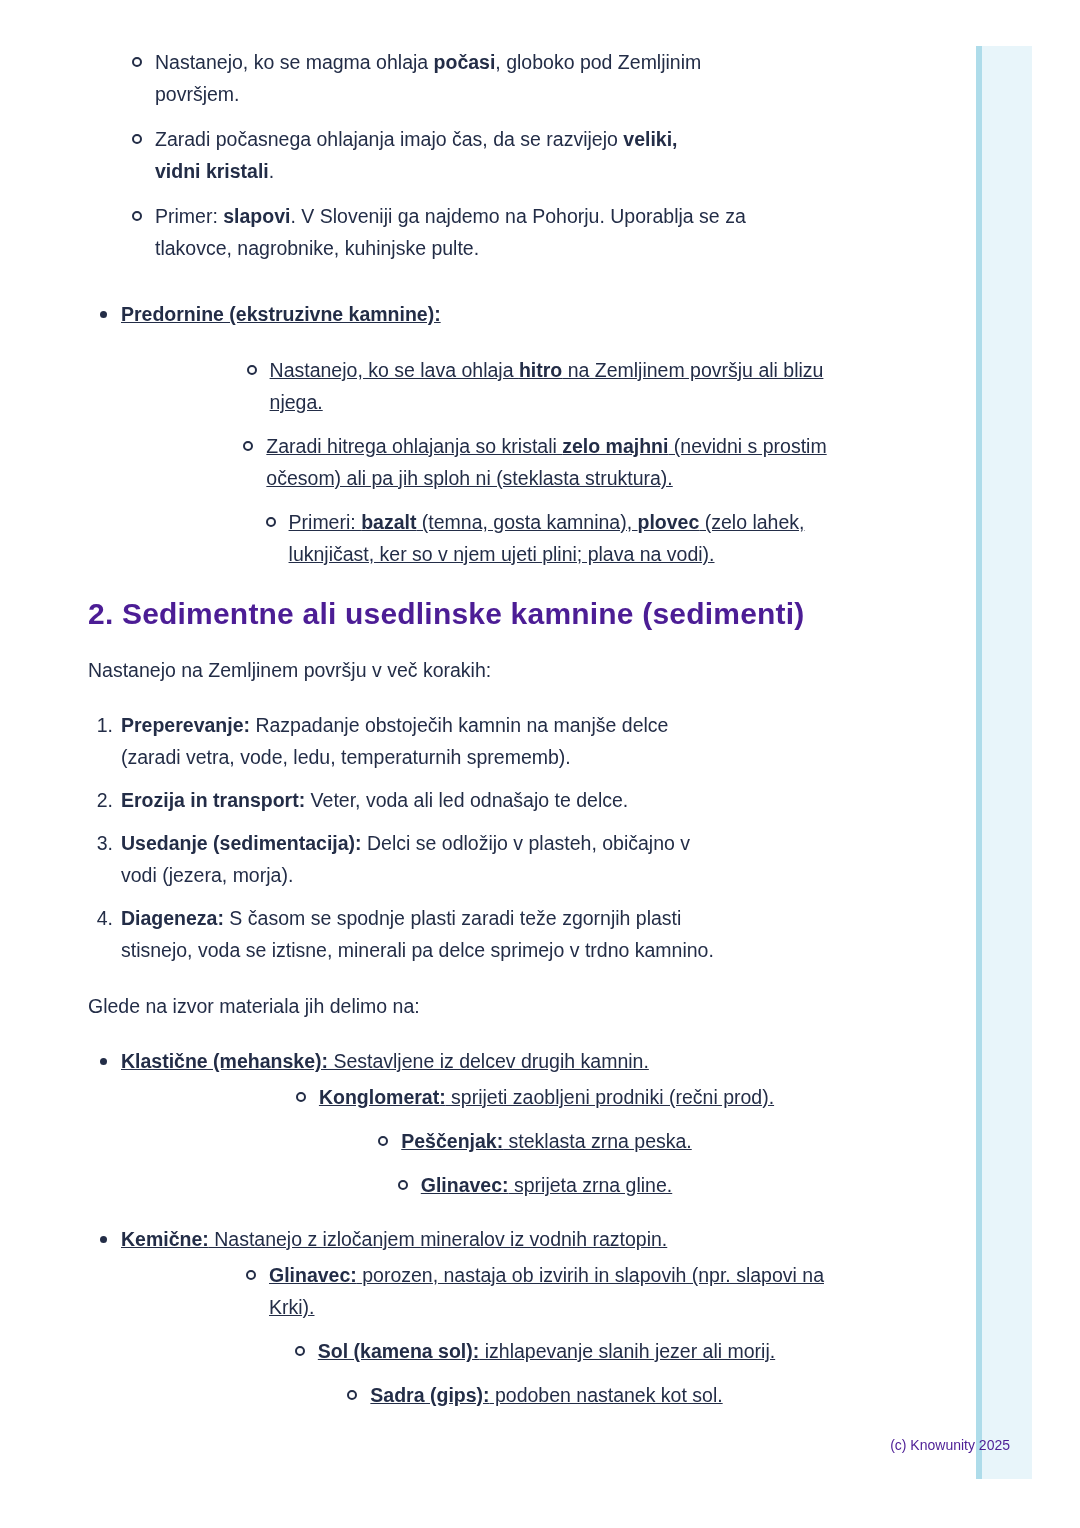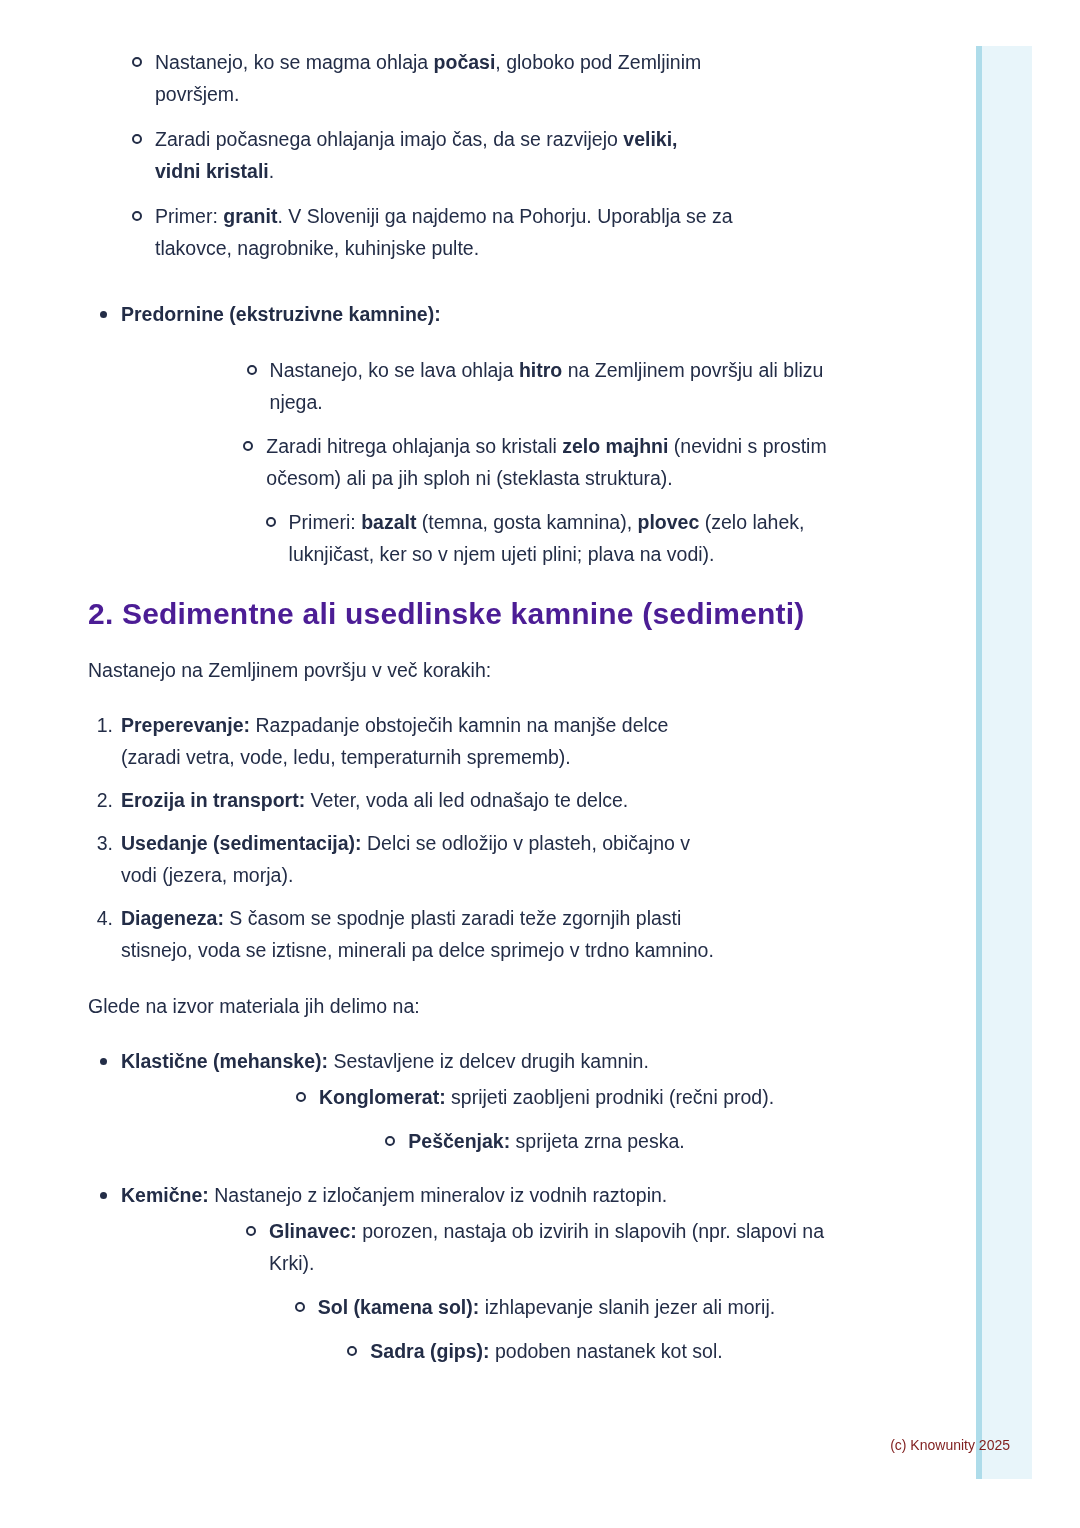--- a/index.html
+++ b/index.html
@@ -26,59 +26,59 @@
   ul.sub { list-style:none; }
   ul.sub > li { display:flex; align-items:flex-start; margin-bottom:13px; }
   ul.sub > li:last-child { margin-bottom:0; }
   .ring {
     flex:0 0 auto; width:10px; height:10px; border:2px solid #232d47;
     border-radius:50%; margin:11px 0 0 44px;
   }
   ul.sub .txt { margin-left:13px; }
   .sec-sub { margin-bottom:34px; }
   
-  .sec-group { margin-bottom:22px; }
+  .sec-group { margin-bottom:22px;text-decoration:underline; }
   .gtitle { display:flex; align-items:flex-start; }
   .dot {
     flex:0 0 auto; width:7px; height:7px; background:#232d47;
     border-radius:50%; margin:13px 0 0 12px;
   }
   .gtitle .txt { margin-left:14px; }
   .group.loose > .gtitle { margin-bottom:24px; }
   .group.tight > .gtitle { margin-bottom:4px;text-align:center; }
   .group ul.sub > li { margin-bottom:12px;justify-content:center; }
   .group ul.sub > li:last-child { margin-bottom:0; }
   
   .ol { margin-bottom:24px; }
   .oli { display:flex; align-items:flex-start; margin-bottom:11px; }
   .oli:last-child { margin-bottom:0; }
   .num { flex:0 0 33px; text-align:right; padding-right:8px; }
   .copyright {
     position:absolute; top:1436px; right:70px; z-index:3;
-    font-size:14px; line-height:18px; color:#7f1d1d;
+    font-size:14px; line-height:18px; color:#4c1d95;
   }
 </style>
 </head>
 <body>
 
 <div class="page">
   <div class="stripe"></div>
   <main class="doc">
       <ul class="sub sec-sub">
         <li>
           <span class="ring"></span>
           <div class="txt"><span>Nastanejo, ko se magma ohlaja </span><b>počasi</b><span>, globoko pod Zemljinim</span><br><span>površjem.</span></div>
         </li>
         <li>
           <span class="ring"></span>
           <div class="txt"><span>Zaradi počasnega ohlajanja imajo čas, da se razvijejo </span><b>veliki,</b><br><b>vidni kristali</b><span>.</span></div>
         </li>
         <li>
           <span class="ring"></span>
-          <div class="txt"><span>Primer: </span><b>granit</b><span>. V Sloveniji ga najdemo na Pohorju. Uporablja se za</span><br><span>tlakovce, nagrobnike, kuhinjske pulte.</span></div>
+          <div class="txt"><span>Primer: </span><b>slapovi</b><span>. V Sloveniji ga najdemo na Pohorju. Uporablja se za</span><br><span>tlakovce, nagrobnike, kuhinjske pulte.</span></div>
         </li>
       </ul>
       <div class="group sec-group loose">
         <div class="gtitle">
           <span class="dot"></span>
           <div class="txt"><b>Predornine (ekstruzivne kamnine):</b></div>
         </div>
         <ul class="sub">
           <li>
             <span class="ring"></span>
@@ -120,21 +120,25 @@
           <span class="dot"></span>
           <div class="txt"><b>Klastične (mehanske):</b><span> Sestavljene iz delcev drugih kamnin.</span></div>
         </div>
         <ul class="sub">
           <li>
             <span class="ring"></span>
             <div class="txt"><b>Konglomerat:</b><span> sprijeti zaobljeni prodniki (rečni prod).</span></div>
           </li>
           <li>
             <span class="ring"></span>
-            <div class="txt"><b>Peščenjak:</b><span> sprijeta zrna peska.</span></div>
+            <div class="txt"><b>Peščenjak:</b><span> steklasta zrna peska.</span></div>
+          </li>
+          <li>
+            <span class="ring"></span>
+            <div class="txt"><b>Glinavec:</b><span> sprijeta zrna gline.</span></div>
           </li>
         </ul>
       </div>
       <div class="group sec-group tight">
         <div class="gtitle">
           <span class="dot"></span>
           <div class="txt"><b>Kemične:</b><span> Nastanejo z izločanjem mineralov iz vodnih raztopin.</span></div>
         </div>
         <ul class="sub">
           <li>

